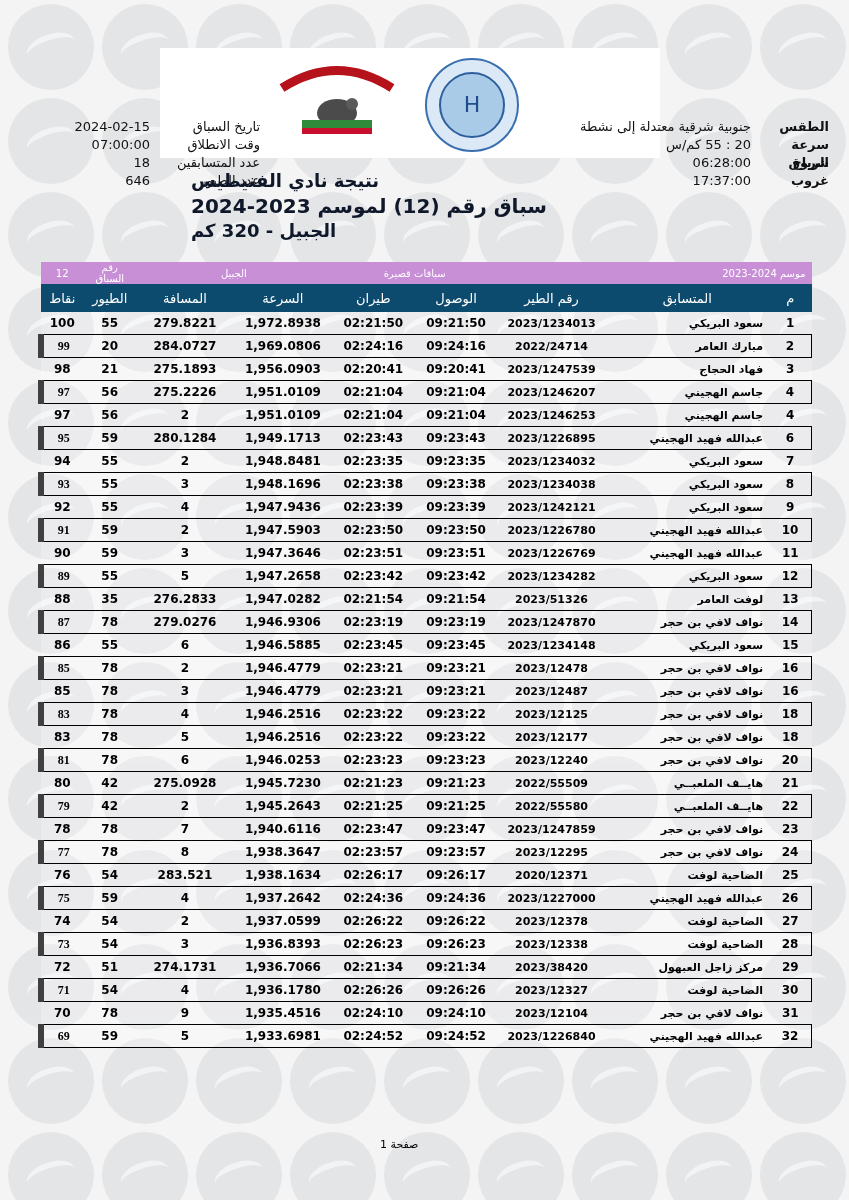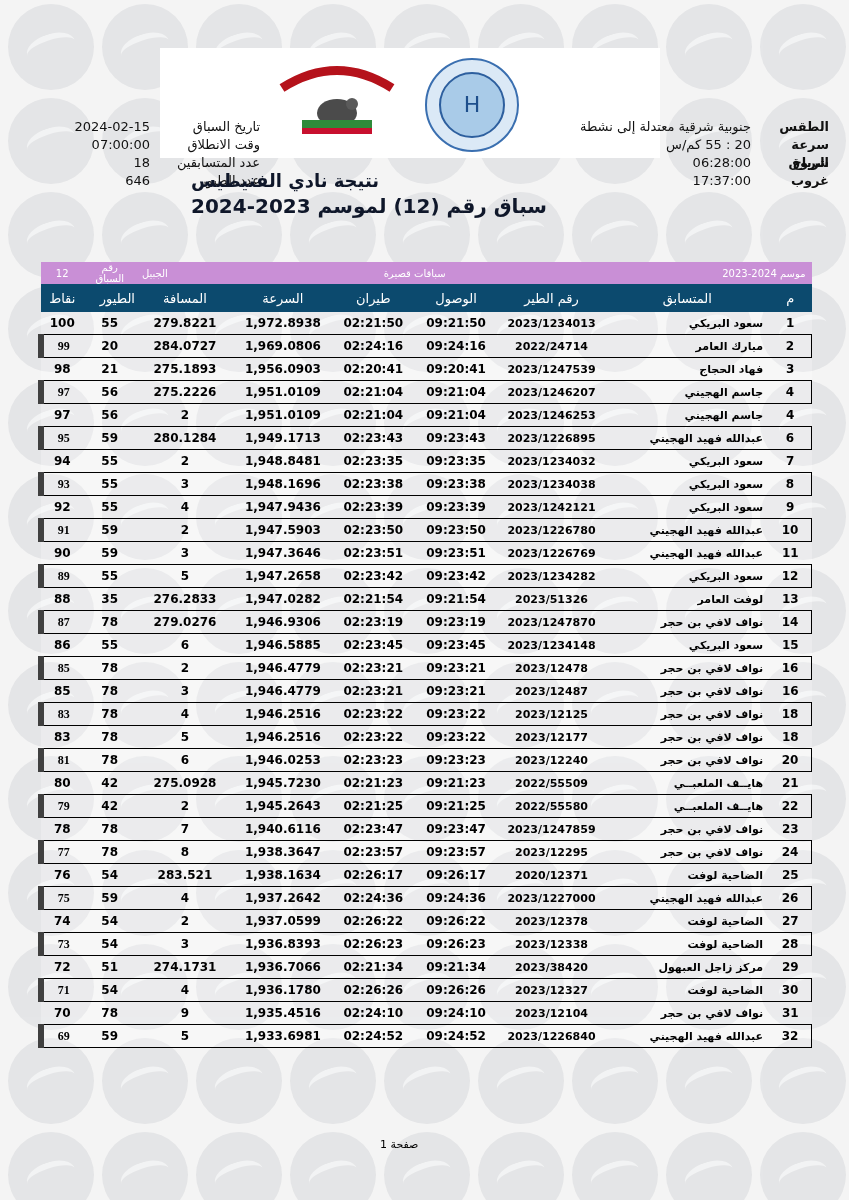--- a/index.html
+++ b/index.html
@@ -199,39 +199,40 @@
         <span>18</span>
       </div>
     <div class="row">
         <span style="width:110px;">عدد الطيور</span>
         <span>646</span>
       </div>
   </div>
 
   <div class="titles" style="top:170px; font-size:18px;">نتيجة نادي الفنيطيس</div>
   <div class="titles" style="top:194px; font-size:20px;">سباق رقم (12) لموسم 2023-2024</div>
+  <div class="titles" style="top:220px; font-size:18px;">الجبيل - 320 كم</div>
 
   <table>
     <thead>
       <tr class="meta">
         <td colspan="3" style="text-align:right;">موسم  2024-2023</td>
         <td colspan="2" style="text-align:center;">سباقات قصيرة</td>
-        <td colspan="2" style="text-align:left;">الجبيل</td>
+        <td colspan="2" style="text-align:center;">الجبيل</td>
         <td style="text-align:center;">رقم السباق</td>
         <td style="text-align:center;">12</td>
       </tr>
       <tr class="head">
         <th style="width:40px;">م</th>
         <th style="width:160px;">المتسابق</th>
         <th style="width:105px;">رقم الطير</th>
         <th style="width:80px;">الوصول</th>
         <th style="width:80px;">طيران</th>
         <th style="width:95px;">السرعة</th>
         <th style="width:95px;">المسافة</th>
-        <th style="width:50px;text-align:right;">الطيور</th>
+        <th style="width:50px;">الطيور</th>
         <th style="width:40px;">نقاط</th>
       </tr>
     </thead>
     <tbody id="tbody">
         <tr>
           <td>1</td>
           <td class="name">سعود البريكي</td>
           <td class="ring">2023/1234013</td>
           <td>09:21:50</td>
           <td>02:21:50</td>

